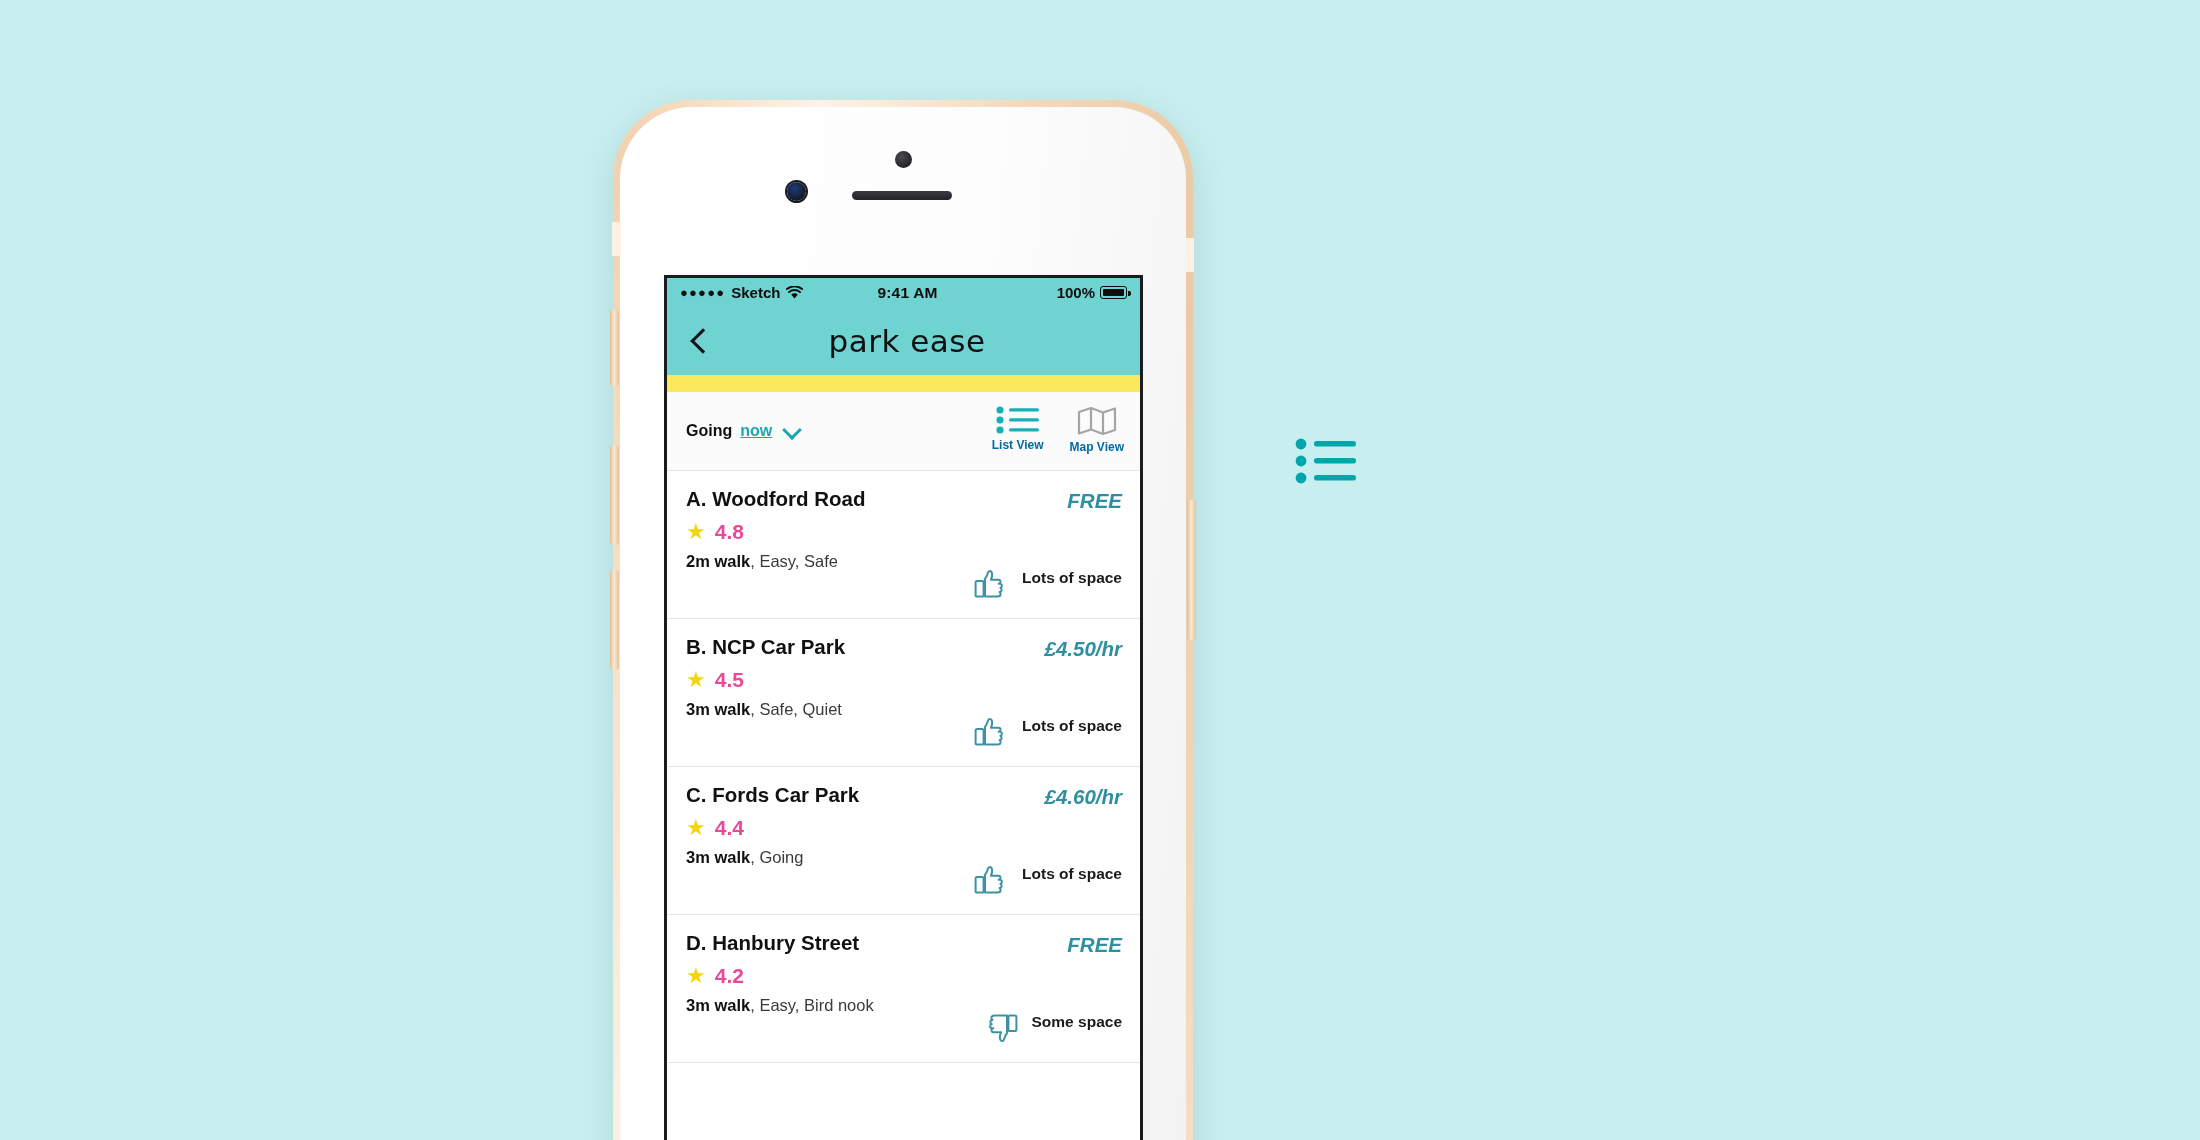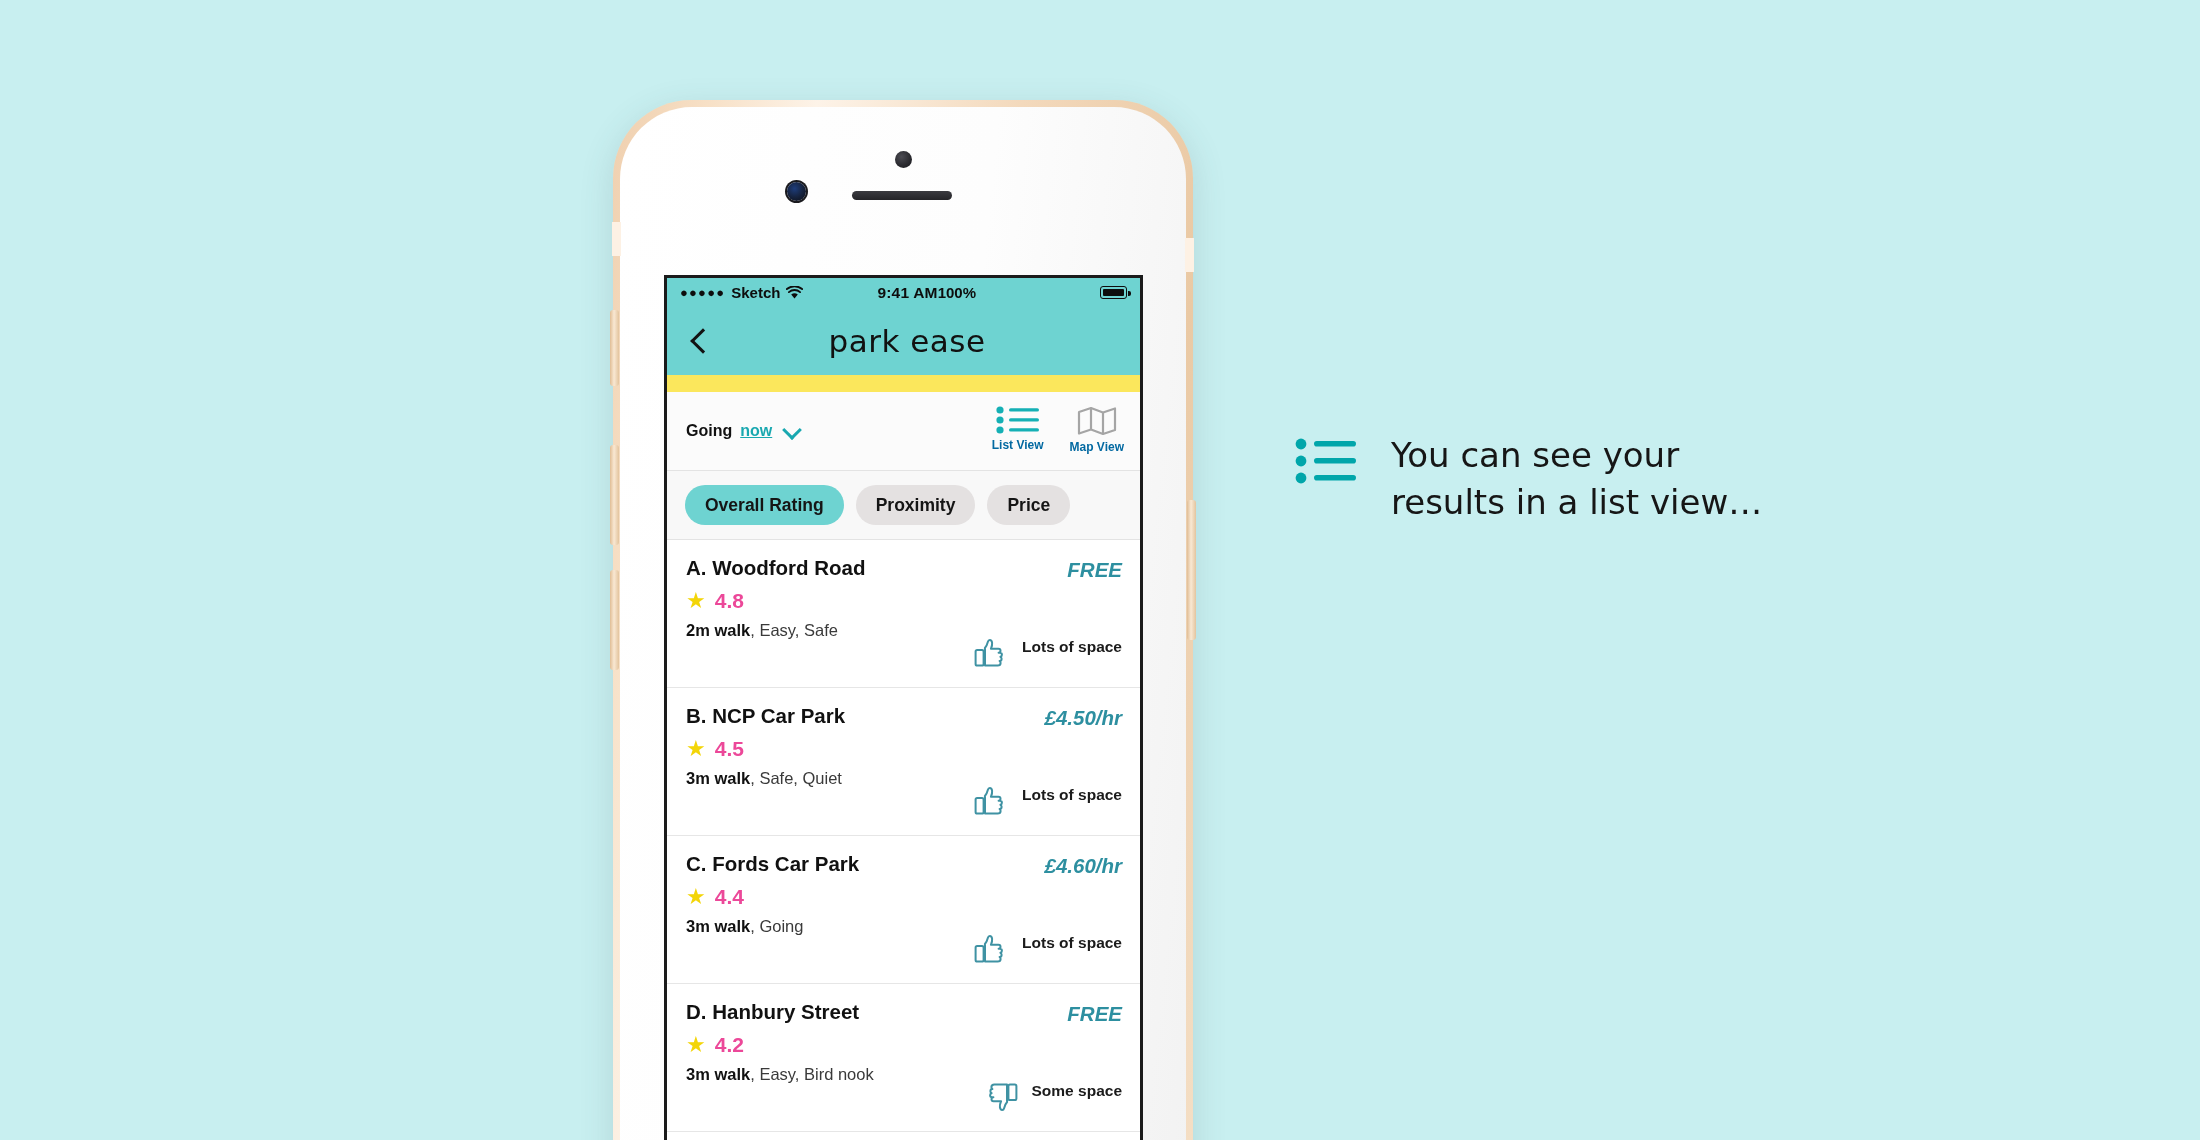--- a/index.html
+++ b/index.html
@@ -86,21 +86,21 @@
     align-items: center;
     padding: 0 13px;
     font-size: 15.5px;
     font-weight: bold;
     color: #0d0d0d;
   }
   .sb-left { display: flex; align-items: center; gap: 6px; flex: 1; }
   .sb-dots { letter-spacing: 1.2px; font-size: 13px; line-height: 1; }
   .sb-carrier { font-size: 15px; font-weight: 600; }
   .sb-center { font-size: 15.5px; font-weight: bold; letter-spacing: .2px; margin-left: 8px; }
-  .sb-right { flex: 1; display: flex; align-items: center; justify-content: space-between; gap: 5px; font-size: 15px; font-weight: 600;}
+  .sb-right { flex: 1; display: flex; align-items: center; justify-content: flex-end; gap: 5px; font-size: 15px; font-weight: 600;}
   .battery {
     width: 27px; height: 13px;
     border: 1.6px solid #0d0d0d;
     border-radius: 3px;
     padding: 1.6px;
     position: relative;
   }
   .battery::after {
     content:""; position:absolute; right:-4.5px; top:3.5px;
     width:3px; height:5px; background:#0d0d0d; border-radius:0 2px 2px 0;
@@ -306,25 +306,20 @@
         <div class="view-btn">
           <svg class="ico-map" viewBox="0 0 40 30">
             <path d="M2 6 L14 2 L26 6.5 L38 2.5 L38 24 L26 28 L14 23.5 L2 27.5 Z" fill="none" stroke="#a5a5a5" stroke-width="2.2" stroke-linejoin="round"></path>
             <path d="M14 2 L14 23.5 M26 6.5 L26 28" fill="none" stroke="#a5a5a5" stroke-width="2.2"></path>
           </svg>
           <span class="vb-label">Map View</span>
         </div>
       </div>
     </div>
 
-    <div class="filters">
-      <div class="pill active">Overall Rating</div>
-      <div class="pill">Proximity</div>
-      <div class="pill">Price</div>
-    </div>
 
     <div class="results">
 
       <div class="row">
         <div class="row-main">
           <div class="row-title">A. Woodford Road</div>
           <div class="row-rating">
             <span class="star">★</span>
             <span class="rating-val">4.8</span>
           </div>
@@ -411,17 +406,13 @@
 
 <div class="annotation">
   <svg class="anno-icon" viewBox="0 0 62 48">
     <circle cx="6" cy="6" r="5.4" fill="#00a6aa"></circle>
     <circle cx="6" cy="23" r="5.4" fill="#00a6aa"></circle>
     <circle cx="6" cy="40" r="5.4" fill="#00a6aa"></circle>
     <rect x="19" y="3" width="42" height="5.6" rx="2.8" fill="#00a6aa"></rect>
     <rect x="19" y="20" width="42" height="5.6" rx="2.8" fill="#00a6aa"></rect>
     <rect x="19" y="37" width="42" height="5.6" rx="2.8" fill="#00a6aa"></rect>
   </svg>
-  <div class="anno-text">
-    <div>You can see your</div>
-    <div>results in a list view…</div>
-  </div>
 </div>
 
 </body></html>

